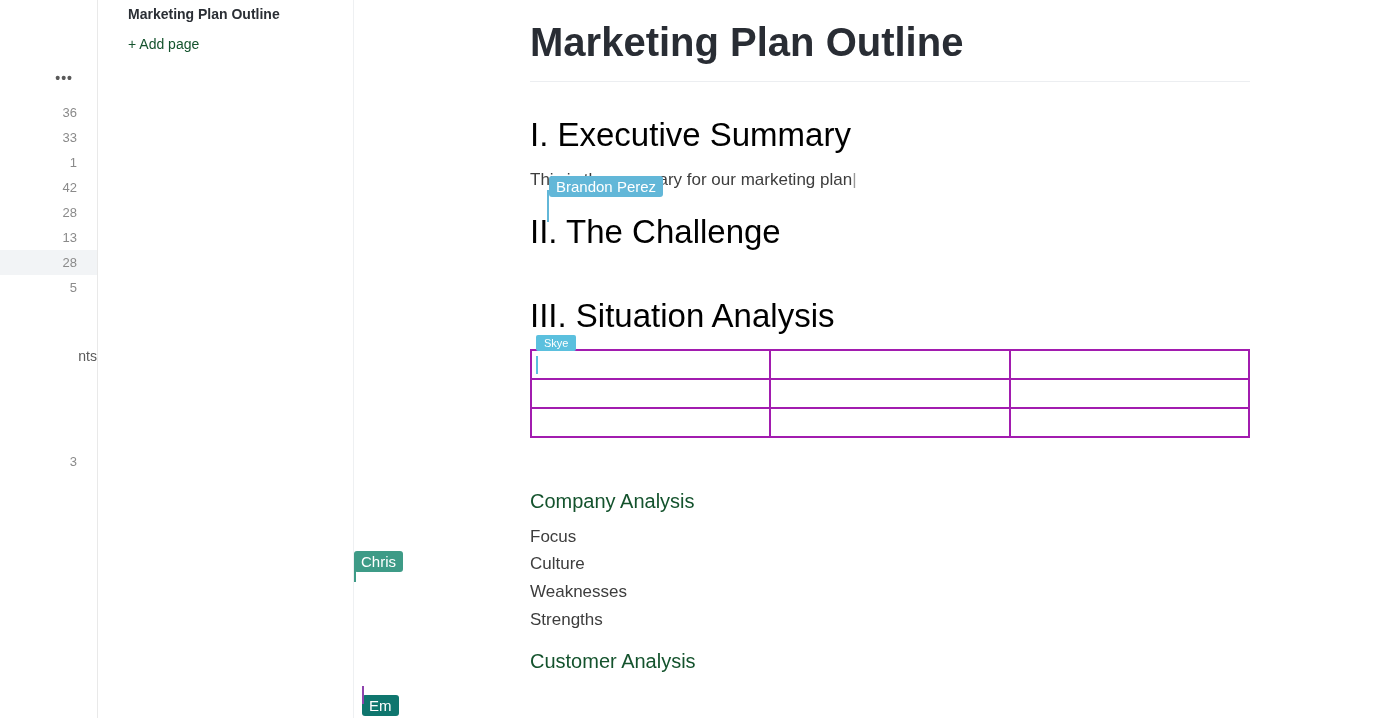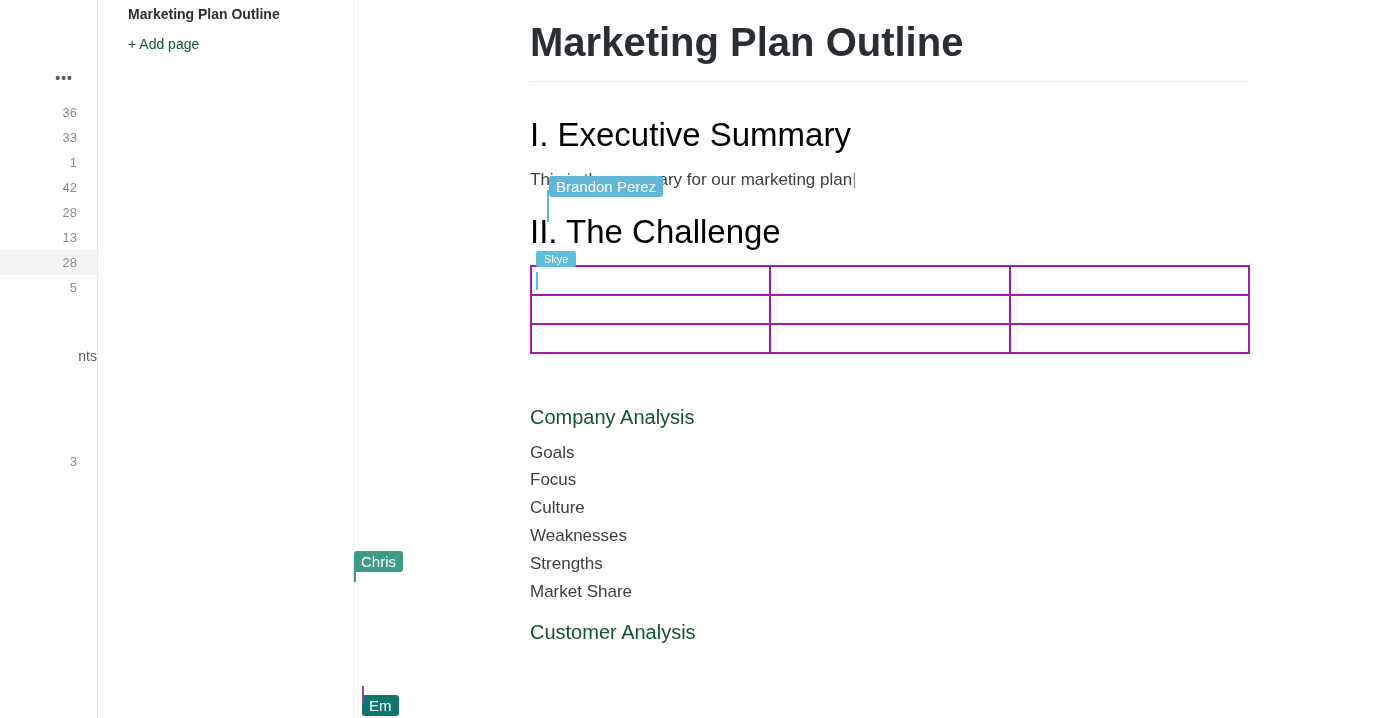--- a/index.html
+++ b/index.html
@@ -174,20 +174,21 @@
 </div>
 
 <div class="main">
   <div class="doc-title">Marketing Plan Outline</div>
 
   <div class="h1">I. Executive Summary</div>
   <div class="body-text"><span>This is the summary for our marketing plan</span><span style="color:#999">|</span></div>
 
   <div class="h1" style="margin-top:20px">II. The Challenge</div>
 
+  <div class="h1" style="margin-top:46px">III. Situation Analysis</div>
 
   <table class="doc-table">
     <tbody>
         <tr>
       <td>
         <div class="skye-wrap">
           <span class="skye-tag">Skye</span>
           <span class="skye-cell-line"></span>
         </div>
       </td>
@@ -202,26 +203,24 @@
     <tr>
       <td></td>
       <td></td>
       <td></td>
     </tr>
   </tbody>
     </table>
 
   <div class="h2" style="margin-top:52px">Company Analysis</div>
   <div class="list">
-    <div class="list-item">Goals</div>
     <div class="list-item">Focus</div>
     <div class="list-item">Culture</div>
     <div class="list-item">Weaknesses</div>
     <div class="list-item">Strengths</div>
-    <div class="list-item">Market Share</div>
   </div>
 
   <div class="h2" style="margin-top:16px">Customer Analysis</div>
 
   <div class="cursor-tag" style="top:176px; left:195px; background:#62b7d8">Brandon Perez</div>
   <div class="cursor-line" style="top:190px; left:193px; background:#62b7d8; height:32px"></div>
 
   <div class="cursor-tag" style="top:551px; left:0px; background:#3e9b87">Chris</div>
   <div class="cursor-line" style="top:562px; left:0px; background:#3e9b87; height:20px"></div>
 

